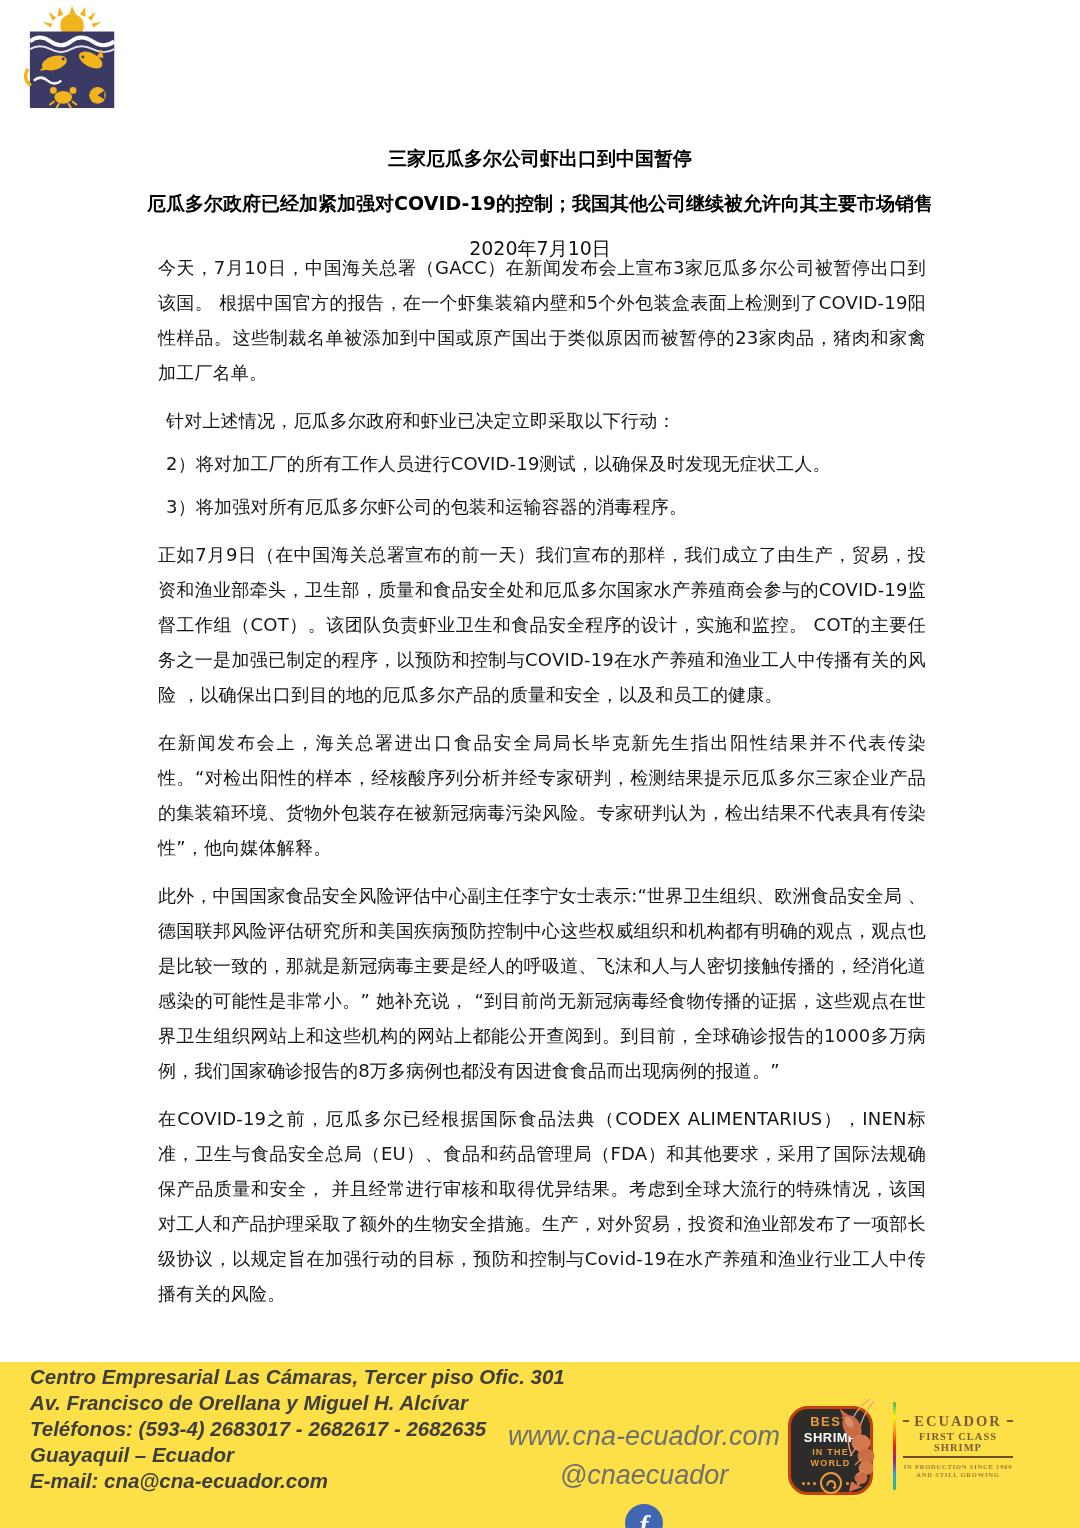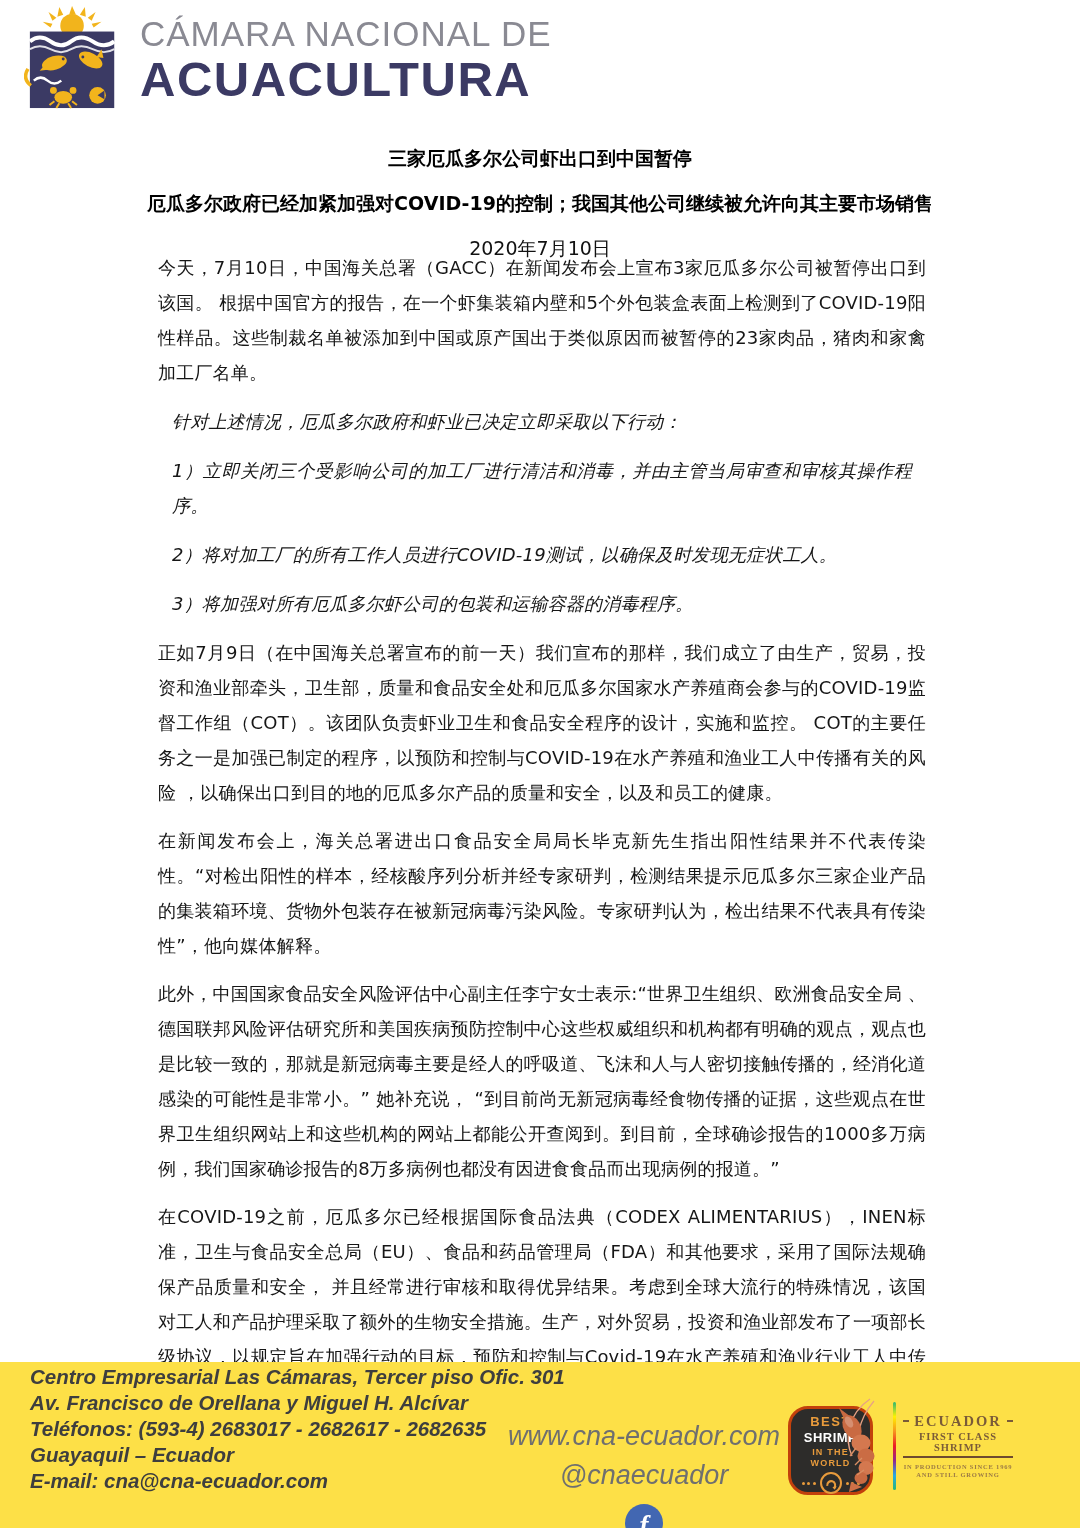--- a/index.html
+++ b/index.html
@@ -16,21 +16,21 @@
   
   .titles{position:absolute;top:138px;left:0;right:0;text-align:center;}
   .title-l1{font-size:19px;font-weight:700;color:#000;margin:8px 0 19px 0;}
   .title-l2{font-size:19px;font-weight:700;color:#000000;margin:0 0 19px 0;}
   .title-date{font-size:19px;font-weight:400;color:#111;}
 
   
   .content{position:absolute;top:250px;left:158px;width:768px;
            font-size:18px;line-height:35px;text-align:justify;letter-spacing:.2px;}
   .content p{margin:0 0 13px 0;}
-  .content .group p{margin:14px;font-style:italic;}
+  .content .group p{margin:8px;}
   .content .group{margin:0 0 13px 0;}
 
   
   .footer{position:absolute;top:1362px;left:0;right:0;height:166px;background:#fde047;}
   .addr{position:absolute;left:30px;top:2px;font-family:"Liberation Sans",sans-serif;
         font-style:italic;font-weight:700;font-size:20.5px;line-height:26px;color:#3e3e3e;}
   .web{position:absolute;left:508px;top:58px;font-family:"Liberation Sans",sans-serif;
        font-style:italic;color:#6f6f6f;}
   .web-url{font-size:27px;line-height:32px;}
   .handle-row{display:flex;align-items:center;gap:10px;margin-top:4px;flex-direction:column;}
@@ -110,37 +110,32 @@
         <path d="M31 97 l-5 4 M36 99 l-3 5 M45 99 l3 5 M49 97 l5 4" stroke="#f2b41c" stroke-width="2" fill="none"></path>
       </g>
 
       <g>
         <circle cx="75" cy="91" r="8.5" fill="#f2b41c"></circle>
         <polygon points="82,86 75,91 82,95" fill="#3b3a64"></polygon>
       </g>
 
       <path d="M4 64 q-6 10 3 17" stroke="#f2b41c" stroke-width="3.5" fill="none"></path>
     </svg>
-    <div class="org">
-      <div class="org-top">CÁMARA NACIONAL DE</div>
-      <div class="org-bottom">ACUACULTURA</div>
-    </div>
   </div>
 
   <div class="titles">
     <div class="title-l1">三家厄瓜多尔公司虾出口到中国暂停</div>
     <div class="title-l2">厄瓜多尔政府已经加紧加强对COVID-19的控制；我国其他公司继续被允许向其主要市场销售</div>
     <div class="title-date">2020年7月10日</div>
   </div>
 
   <div class="content">
     <p>今天，7月10日，中国海关总署（GACC）在新闻发布会上宣布3家厄瓜多尔公司被暂停出口到该国。 根据中国官方的报告，在一个虾集装箱内壁和5个外包装盒表面上检测到了COVID-19阳性样品。这些制裁名单被添加到中国或原产国出于类似原因而被暂停的23家肉品，猪肉和家禽加工厂名单。</p>
     <div class="group">
       <p>针对上述情况，厄瓜多尔政府和虾业已决定立即采取以下行动：</p>
-      <p>1）立即关闭三个受影响公司的加工厂进行清洁和消毒，并由主管当局审查和审核其操作程序。</p>
       <p>2）将对加工厂的所有工作人员进行COVID-19测试，以确保及时发现无症状工人。</p>
       <p>3）将加强对所有厄瓜多尔虾公司的包装和运输容器的消毒程序。</p>
     </div>
     <p>正如7月9日（在中国海关总署宣布的前一天）我们宣布的那样，我们成立了由生产，贸易，投资和渔业部牵头，卫生部，质量和食品安全处和厄瓜多尔国家水产养殖商会参与的COVID-19监督工作组（COT）。该团队负责虾业卫生和食品安全程序的设计，实施和监控。 COT的主要任务之一是加强已制定的程序，以预防和控制与COVID-19在水产养殖和渔业工人中传播有关的风险 ，以确保出口到目的地的厄瓜多尔产品的质量和安全，以及和员工的健康。</p>
     <p>在新闻发布会上，海关总署进出口食品安全局局长毕克新先生指出阳性结果并不代表传染性。“对检出阳性的样本，经核酸序列分析并经专家研判，检测结果提示厄瓜多尔三家企业产品的集装箱环境、货物外包装存在被新冠病毒污染风险。专家研判认为，检出结果不代表具有传染性”，他向媒体解释。</p>
     <p>此外，中国国家食品安全风险评估中心副主任李宁女士表示:“世界卫生组织、欧洲食品安全局 、德国联邦风险评估研究所和美国疾病预防控制中心这些权威组织和机构都有明确的观点，观点也是比较一致的，那就是新冠病毒主要是经人的呼吸道、飞沫和人与人密切接触传播的，经消化道感染的可能性是非常小。” 她补充说， “到目前尚无新冠病毒经食物传播的证据，这些观点在世界卫生组织网站上和这些机构的网站上都能公开查阅到。到目前，全球确诊报告的1000多万病例，我们国家确诊报告的8万多病例也都没有因进食食品而出现病例的报道。”</p>
     <p>在COVID-19之前，厄瓜多尔已经根据国际食品法典（CODEX ALIMENTARIUS），INEN标准，卫生与食品安全总局（EU）、食品和药品管理局（FDA）和其他要求，采用了国际法规确保产品质量和安全， 并且经常进行审核和取得优异结果。考虑到全球大流行的特殊情况，该国对工人和产品护理采取了额外的生物安全措施。生产，对外贸易，投资和渔业部发布了一项部长级协议，以规定旨在加强行动的目标，预防和控制与Covid-19在水产养殖和渔业行业工人中传播有关的风险。</p>
   </div>
 
   <div class="footer">

